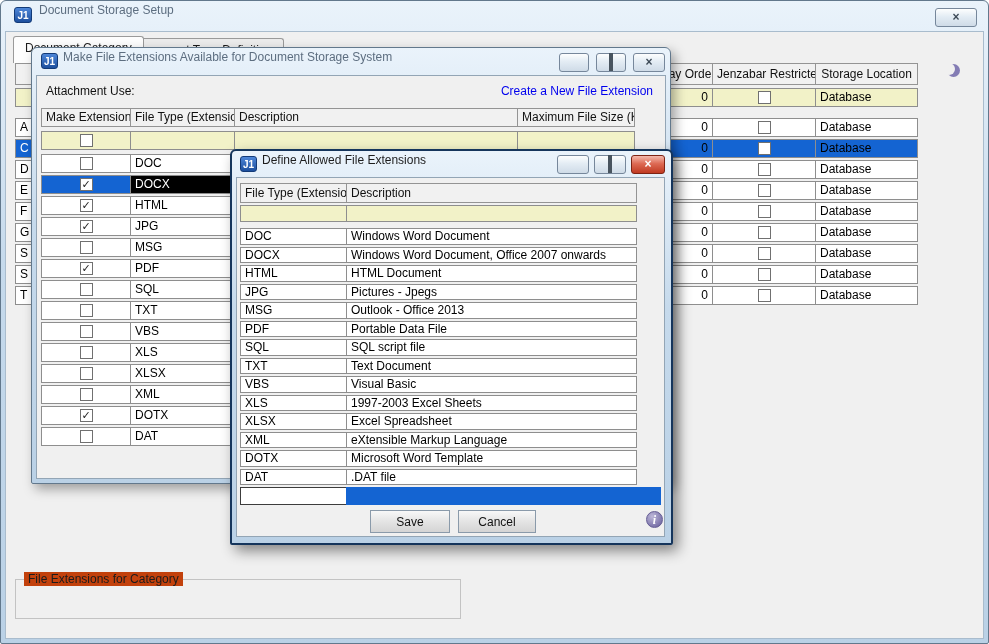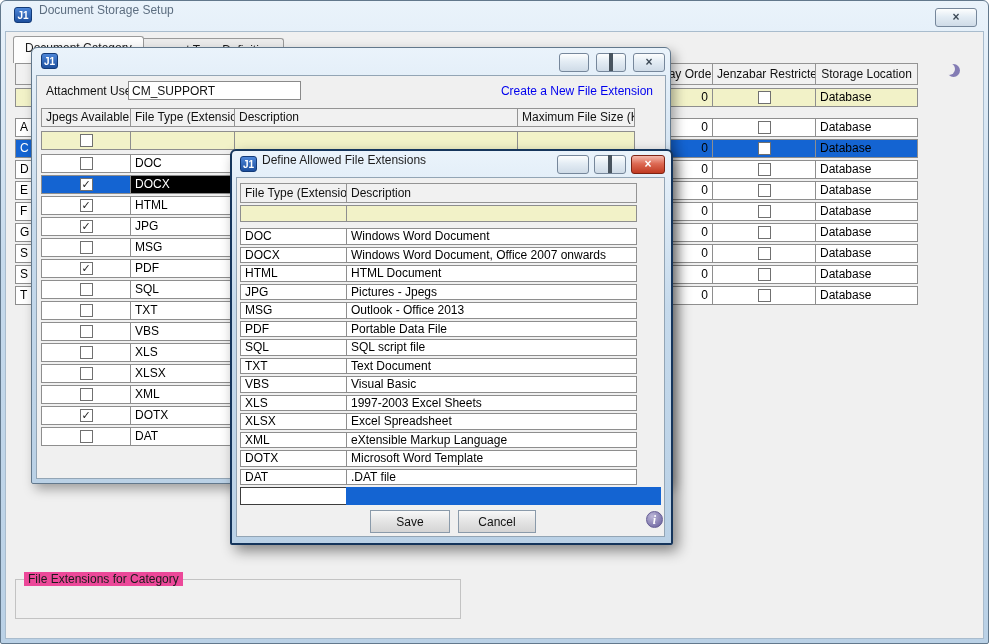--- a/index.html
+++ b/index.html
@@ -50,21 +50,21 @@
     padding:0 11px;height:24px;line-height:22px;background:#ececec;color:#1c1c1c;}
   .tab.active{background:#fdfdfd;height:26px;z-index:2;}
   .infoicon{position:absolute;width:17px;height:17px;border-radius:50%;
     background:radial-gradient(circle at 35% 30%,#bdb7d8,#7e76ac 70%,#5f5790);
     border:1px solid #645c94;color:#fff;text-align:center;line-height:16px;
     font-family:"Liberation Serif",serif;font-style:italic;font-weight:bold;font-size:12px;box-sizing:border-box;}
   .crescent{position:absolute;width:14px;height:14px;}
   .crescent:before{content:"";position:absolute;width:13px;height:13px;border-radius:50%;background:#837cb4;left:1px;top:0;}
   .crescent:after{content:"";position:absolute;width:12px;height:12px;border-radius:50%;background:#f0f0f0;left:-3px;top:-1px;}
   .groupbox{position:absolute;border:1px solid #c3c3c3;background:#f0f0f0;}
-  .grouplabel{position:absolute;top:-8px;left:8px;background:#ec4899;padding:0 4px;color:#1c1c1c;}
+  .grouplabel{position:absolute;top:-8px;left:8px;background:#c2410c;padding:0 4px;color:#1c1c1c;}
   input.txt{position:absolute;border:1px solid #8a8a8a;background:#fff;height:19px;
     padding:0 3px;font-family:"Liberation Sans",sans-serif;font-size:12px;box-sizing:border-box;color:#111;}
 </style>
 </head>
 <body>
 
 <div class="win" style="left:0;top:0;width:987px;height:642px;">
   <div class="titlebar">
     <span class="logo" style="left:13px;top:6px;">J1</span>
     <span class="title-text" style="left:38px;">Document Storage Setup</span>
@@ -170,31 +170,31 @@
   <span class="crescent" style="left:945px;top:63px;"></span>
 
   <div class="groupbox" style="left:14px;top:578px;width:444px;height:38px;">
     <span class="grouplabel">File Extensions for Category</span>
   </div>
 </div>
 
 <div class="win mid" style="left:31px;top:47px;width:638px;height:435px;z-index:10;">
   <div class="titlebar">
     <span class="logo" style="left:9px;top:5px;width:17px;">J1</span>
+    <span class="title-text" style="left:31px;">Make File Extensions Available for Document Storage System</span>
     <span class="wbtn" style="left:527px;top:5px;width:30px;"><span class="bar"></span></span>
     <span class="wbtn" style="left:564px;top:5px;width:30px;"><span class="box"></span></span>
     <span class="wbtn" style="left:601px;top:5px;width:32px;">×</span>
   </div>
   <div class="client" style="left:4px;top:27px;width:630px;height:404px;">
     <span class="abs" style="left:9px;top:8px;color:#111;">Attachment Use:</span>
-    <input class="txt" style="left: 91px; top: 5px; width: 173px;" value="CM_SUPPORT">
     <span class="link abs" style="right:12px;top:8px;margin-left:20px;">Create a New File Extension</span>
 
     <div class="grid-row r21 abs" style="left:4px;top:32px;">
-      <div class="gcell hcell" style="width:90px;">Jpegs Available</div>
+      <div class="gcell hcell" style="width:90px;">Make Extension</div>
       <div class="gcell hcell" style="width:105px;">File Type (Extension)</div>
       <div class="gcell hcell" style="width:284px;">Description</div>
       <div class="gcell hcell" style="width:118px;">Maximum File Size (KB)</div>
     </div>
 
     <div class="grid-row r21 abs" style="left:4px;top:55px;">
       <div class="gcell fcell ctrcell" style="width:90px;">
           <span class="cb"></span>
         </div>
       <div class="gcell fcell" style="width:105px;"></div>

